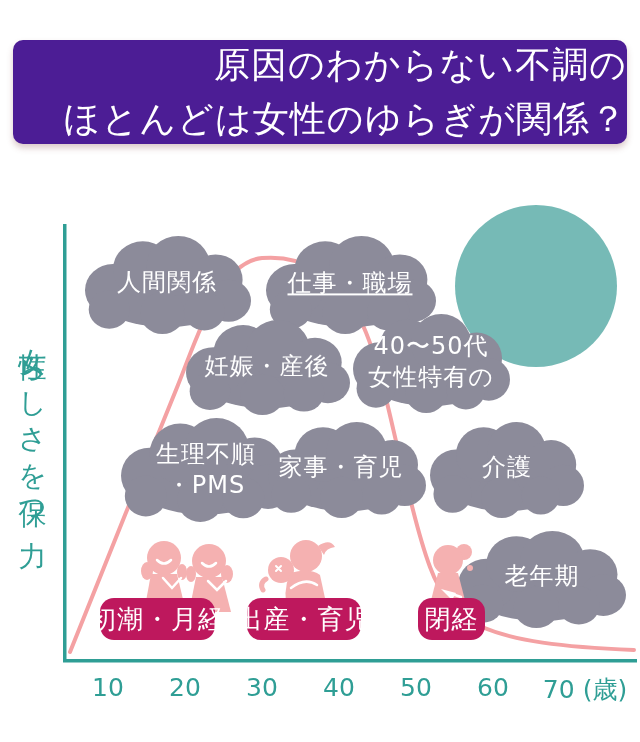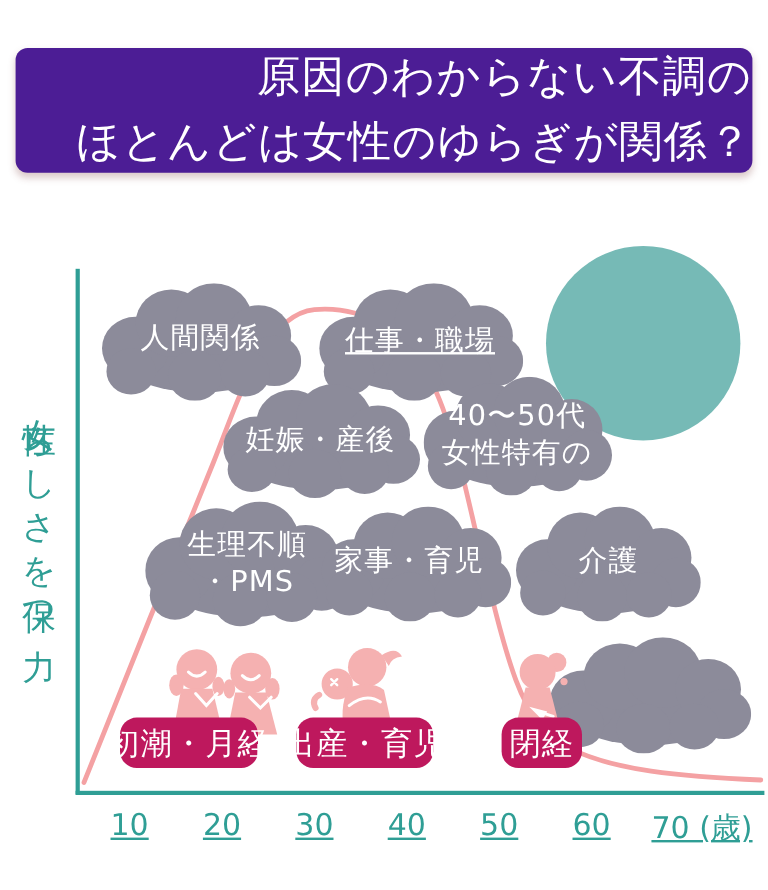--- a/index.html
+++ b/index.html
@@ -21,21 +21,21 @@
   svg.scene { position:absolute; left:0; top:0; }
 
   
   .y-axis-label {
     position:absolute; left:13px; top:327px;
     writing-mode:vertical-rl; text-orientation:upright;
     color:#2f9e95; font-size:28px; letter-spacing:4px; white-space:nowrap;
   }
   .x-label {
     position:absolute; top:673px; transform:translateX(-50%);
-    color:#2f9e95; font-size:25px; white-space:nowrap;text-decoration:underline;
+    color:#2f9e95; font-size:25px; white-space:nowrap;
   }
 
   
   .cloud-label {
     position:absolute; transform:translate(-50%,-50%);
     color:#ffffff; font-size:24px; letter-spacing:1px;
     line-height:1.3; text-align:center; white-space:nowrap;
   }
 
   
@@ -175,20 +175,23 @@
   <div class="cloud-label c4">
     <div>生理不順</div>
     <div>・PMS</div>
   </div>
   <div class="cloud-label c5">
     <span>家事・育児</span>
   </div>
   <div class="cloud-label c6">
     <span>介護</span>
   </div>
+  <div class="cloud-label c7">
+    <span>老年期</span>
+  </div>
 
 
   <div class="event-label event-0">
     <span>初潮・月経</span>
   </div>
   <div class="event-label event-1">
     <span>出産・育児</span>
   </div>
   <div class="event-label event-2">
     <span>閉経</span>

